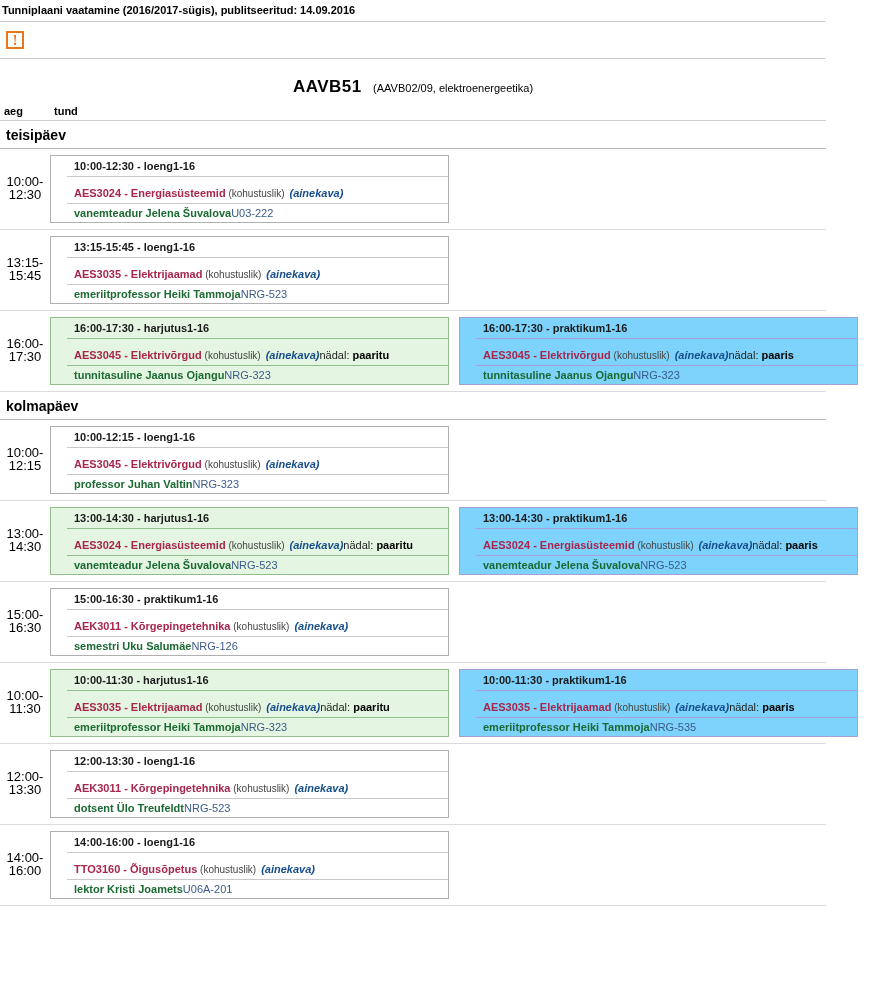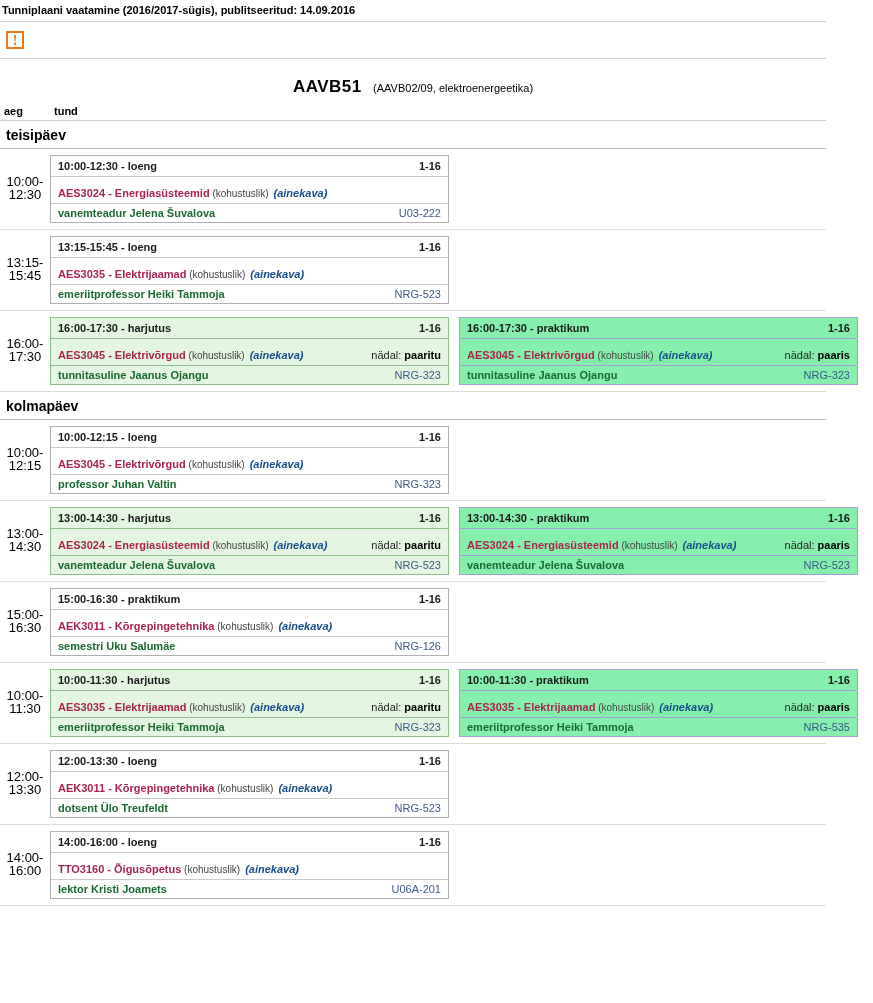--- a/index.html
+++ b/index.html
@@ -109,28 +109,28 @@
     box-sizing: border-box;
     border: 1px solid #b0b0b0;
     background: #ffffff;
     font-size: 11px;
   }
   .card.green {
     background: #e4f6e2;
     border-color: #8fbf8a;
   }
   .card.purple {
-    background: #86efac;
+    background: #7dd3fc;
     border-color: #a5a1d8;
   }
   .card-line {
     display: flex;
-    justify-content: space-between;
     align-items: baseline;
     padding: 4px 7px;
+    margin-left: 16px;
   }
   .card-line.r1 {
     font-weight: bold;
     color: #1a1a1a;
     border-bottom: 1px solid #c8c8c8;
   }
   .card.green .card-line.r1 { border-bottom-color: #8fbf8a; }
   .card.purple .card-line.r1 { border-bottom-color: #a5a1d8; }
   .card-line.r2 {
     padding-top: 10px;

